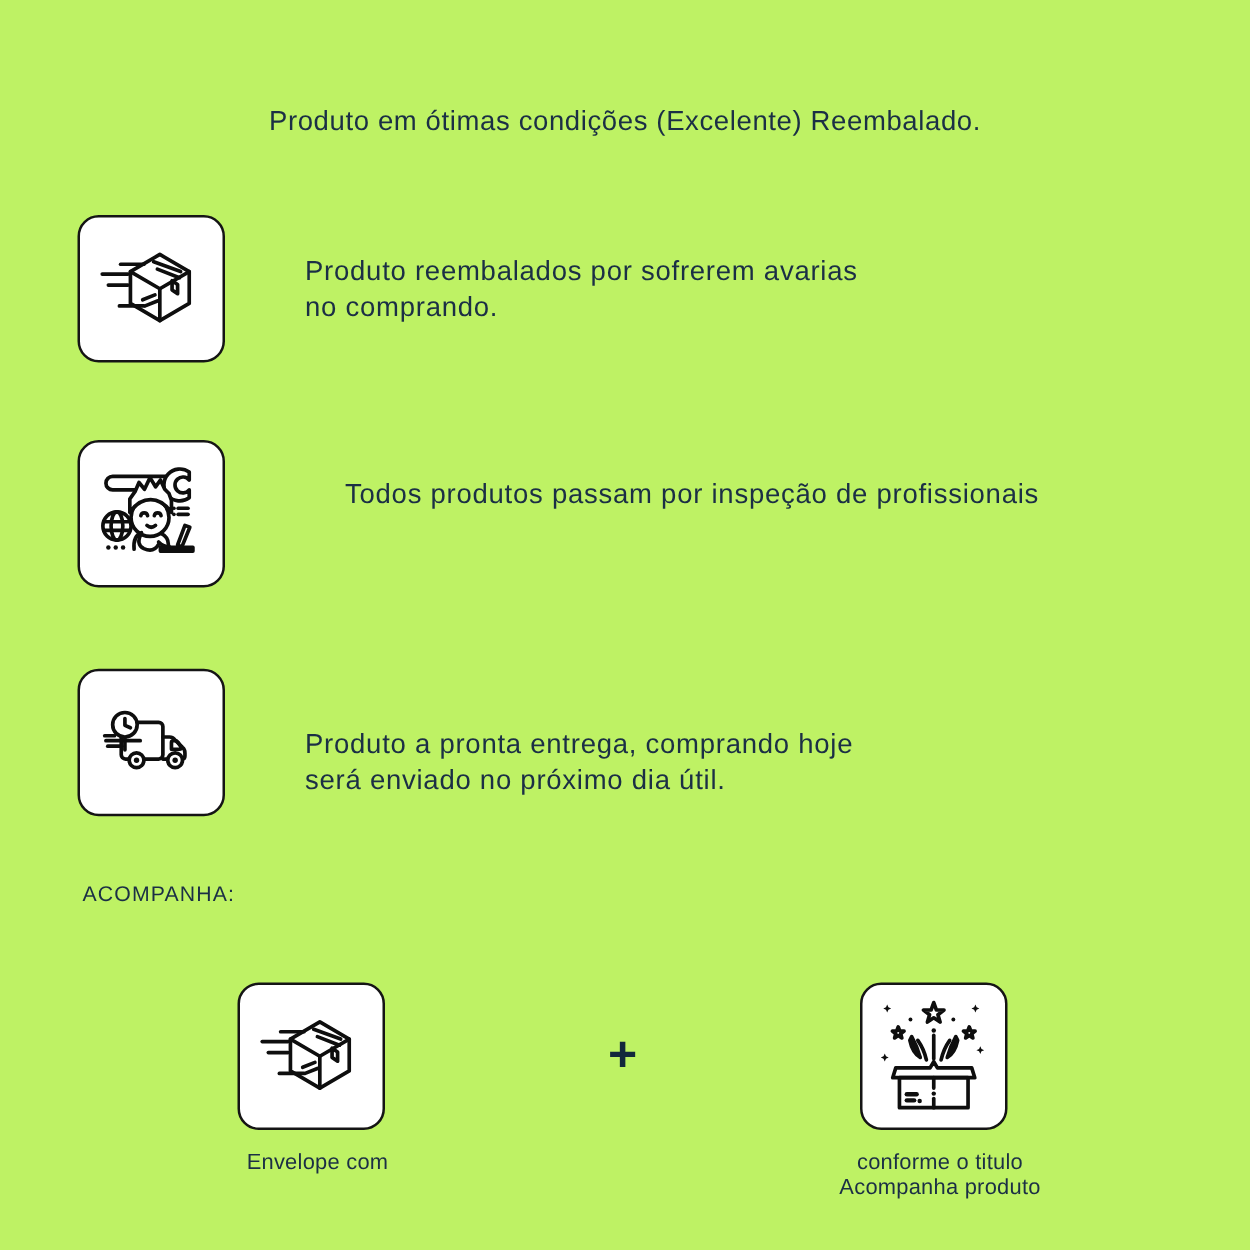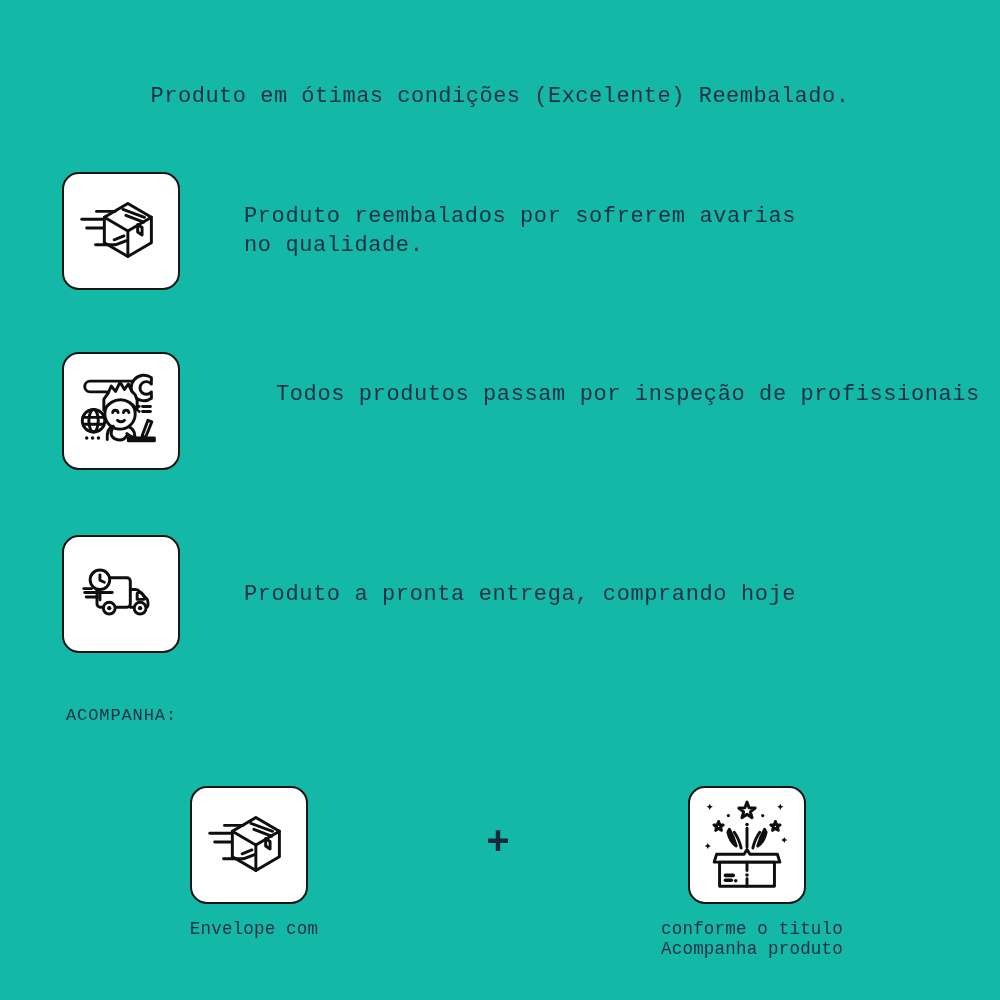--- a/index.html
+++ b/index.html
@@ -2,21 +2,21 @@
 <html><head>
 <meta charset="utf-8">
 <style>
   * { margin:0; padding:0; box-sizing:border-box; }
   html,body { background:#ffffff; }
   body {
     width:1000px; height:1000px; position:relative; overflow:hidden;
     font-family:"Liberation Sans", sans-serif;
     color:#1b2f45;
   }
-  .canvas { position:absolute; inset:0; background:#14b8a6;font-family:Liberation Mono, monospace; }
+  .canvas { position:absolute; inset:0; background:#bef264; }
 
   .title {
     position:absolute; top:84px; left:0; width:1000px;
     text-align:center; font-size:22px; letter-spacing:0.5px; color:#1b2f45;
   }
 
   .icon-box {
     position:absolute; width:118px; height:118px;
     border:2.6px solid #151515; border-radius:17px; background:#fff;
     display:flex; align-items:center; justify-content:center;
@@ -74,21 +74,21 @@
         <path d="M10 38 H31"></path>
         <path d="M15 47 H31"></path>
         <path d="M24 64 H44"></path>
         <path d="M43 59 L53 55"></path>
         <path d="M45 64 L55 60"></path>
       </g>
     </svg>
   </div>
   <div class="feature-text text-row1">
     <div>Produto reembalados por sofrerem avarias</div>
-    <div>no qualidade.</div>
+    <div>no comprando.</div>
   </div>
 
   <div class="icon-box box-row2">
     <svg viewBox="0 0 100 100">
       <g fill="none" stroke="#0e0e0e" stroke-width="3" stroke-linecap="round" stroke-linejoin="round">
 
         <path d="M66 19.5 H18.5 A 5.5 5.5 0 0 0 18.5 30.5 H66"></path>
 
         <path d="M81 16 A 13 13 0 1 0 81 37 L81 30.5 A 6.5 6.5 0 1 1 81 22.5 Z" fill="#ffffff"></path>
 
@@ -148,20 +148,21 @@
         <circle cx="69.5" cy="64.5" r="6" fill="#ffffff"></circle>
         <circle cx="69.5" cy="64.5" r="2.2" fill="#0e0e0e" stroke="none"></circle>
 
         <circle cx="28.5" cy="35.5" r="10" fill="#ffffff"></circle>
         <path d="M28.5 30.5 V36 L33 38"></path>
       </g>
     </svg>
   </div>
   <div class="feature-text text-row3">
     <div>Produto a pronta entrega, comprando hoje</div>
+    <div>será enviado no próximo dia útil.</div>
   </div>
 
   <div class="acompanha-label">ACOMPANHA:</div>
 
   <div class="icon-box box-acc1">
     <svg viewBox="0 0 100 100">
       <g fill="none" stroke="#0e0e0e" stroke-width="3" stroke-linecap="round" stroke-linejoin="round">
         <path d="M57 22 L81 36 L81 62 L57 76 L33 62 L33 36 Z"></path>
         <path d="M33 36 L57 50 L81 36"></path>
         <path d="M57 50 L57 76"></path>

